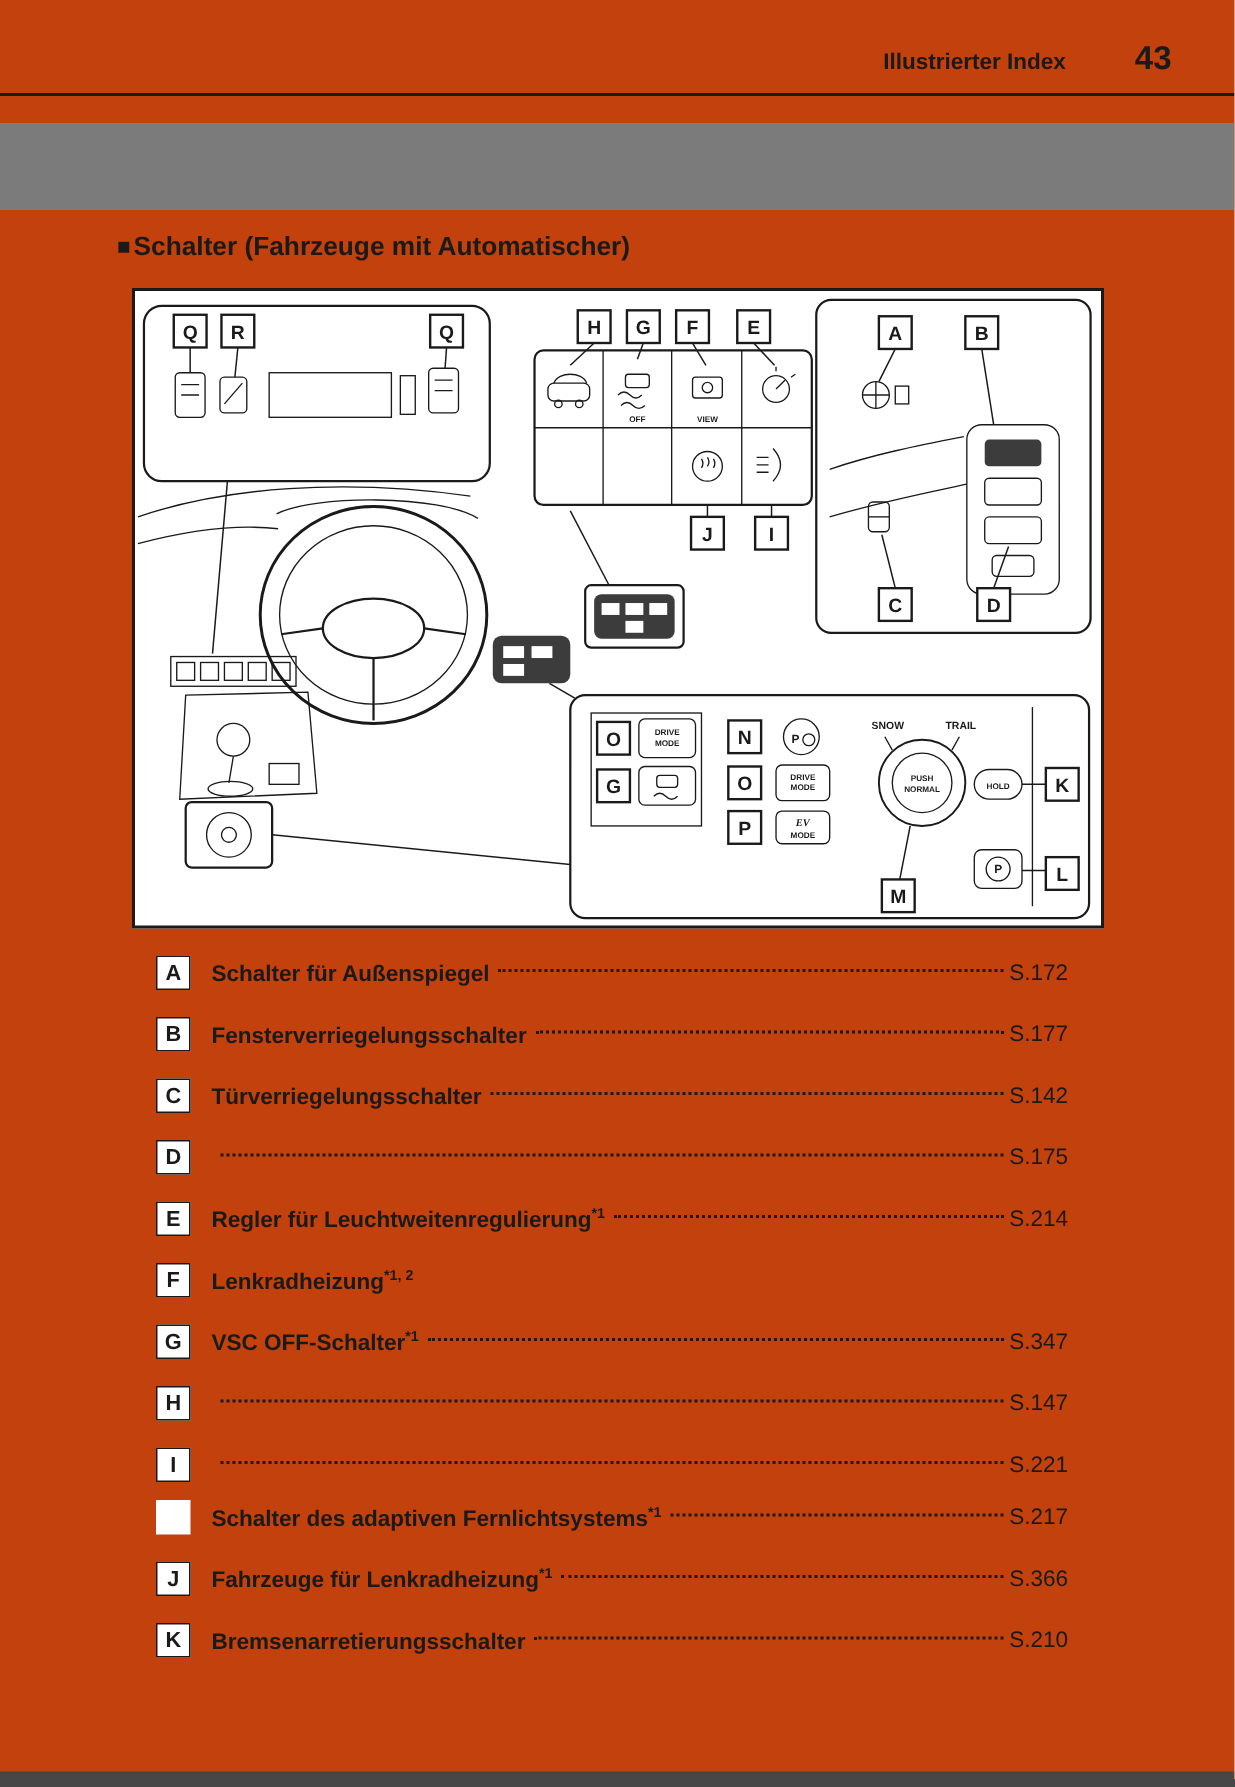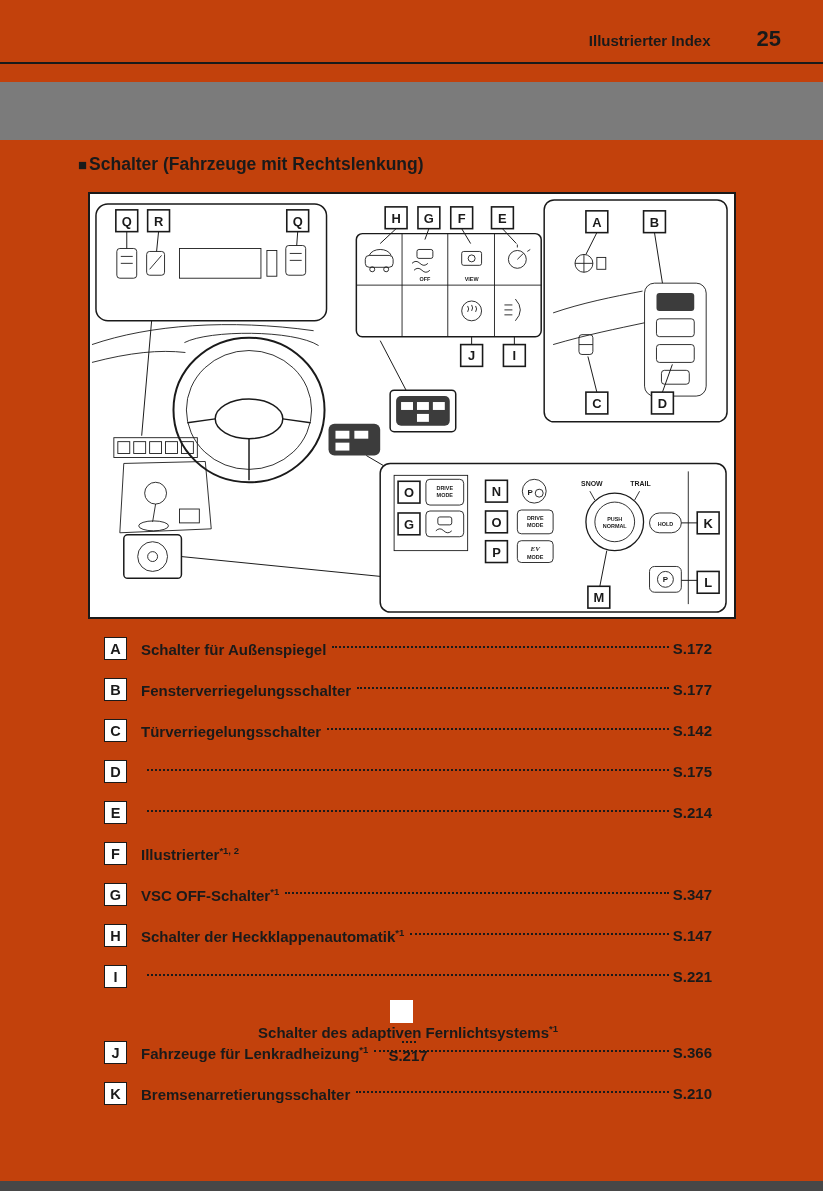--- a/index.html
+++ b/index.html
@@ -37,49 +37,49 @@
   .thin { fill:none; stroke:#1a1a1a; stroke-width:0.9; }
   .ln   { fill:none; stroke:#1a1a1a; stroke-width:1; }
   .dk   { fill:#3c3c3c; stroke:none; }
   .lbl  { font: bold 5.5px "Liberation Sans", sans-serif; text-anchor: middle; fill:#1a1a1a; }
   .lbl7 { font: bold 7px "Liberation Sans", sans-serif; text-anchor: middle; fill:#1a1a1a; }
   .lblp { font: bold 8px "Liberation Sans", sans-serif; text-anchor: middle; fill:#1a1a1a; }
   .lblev{ font: italic bold 7px "Liberation Serif", serif; text-anchor: middle; fill:#1a1a1a; }
   
   .index-list { margin: 18px 0 0 104px; width: 608px; }
   .index-row { display: flex; align-items: center; height: 23px; margin-bottom: 18px; }
-  .index-row.sub { margin-top: -6px; flex-direction: column; }
+  .index-row.sub { margin-top: -6px; }
   .letter {
     width: 23px; height: 23px; flex: 0 0 23px; border: 1.6px solid #1a1a1a;
     font-weight: bold; font-size: 14.5px; display:flex; align-items:center;
     justify-content:center; margin-right: 14px; background:#fff;
   }
   .letter:empty { border: none; }
   .item-text { font-weight: bold; font-size: 15px; white-space: nowrap; text-align: right; }
   .item-text sup { font-size: 9.5px; font-weight: bold; }
   .leader { flex: 1; border-bottom: 2.2px dotted #1a1a1a; margin: 0 4px 4px 6px; min-width: 14px; }
-  .page-ref { font-weight: bold; font-size: 15px; white-space: nowrap; }
+  .page-ref { font-weight: normal; font-size: 15px; white-space: nowrap; }
   
   .bottom-bar { position: absolute; left: 0; bottom: 0; width: 100%; height: 10px; background: #474747; }
 </style>
 </head>
 <body>
 
 <div class="page">
 
   <header class="page-header">
     <span class="header-section">Illustrierter Index</span>
-    <span class="header-page-number">25</span>
+    <span class="header-page-number">43</span>
   </header>
 
   <div class="chapter-banner"></div>
 
   <h1 class="section-title">
     <span class="square-marker">■</span>
-    <span>Schalter (Fahrzeuge mit Rechtslenkung)</span>
+    <span>Schalter (Fahrzeuge mit Automatischer)</span>
   </h1>
 
   <div class="diagram">
     <svg viewBox="0 0 648 427" width="644" height="423" preserveAspectRatio="none">
 
       <g>
         <path class="thin" d="M2,152 C60,132 140,126 225,138"></path>
         <path class="thin" d="M95,150 C120,137 205,137 230,153"></path>
         <path class="thin" d="M2,170 C40,160 70,157 96,160"></path>
       </g>
@@ -391,40 +391,40 @@
     </div>
 
     <div class="index-row">
       <span class="letter">D</span>
       <span class="leader"></span>
       <span class="page-ref">S.175</span>
     </div>
 
     <div class="index-row">
       <span class="letter">E</span>
+      <span class="item-text"><b>Regler für Leuchtweitenregulierung</b><sup>*1</sup></span>
       <span class="leader"></span>
       <span class="page-ref">S.214</span>
     </div>
 
     <div class="index-row no-leader">
       <span class="letter">F</span>
-      <span class="item-text"><b>Illustrierter</b><sup>*1, 2</sup></span>
+      <span class="item-text"><b>Lenkradheizung</b><sup>*1, 2</sup></span>
 
     </div>
 
     <div class="index-row">
       <span class="letter">G</span>
       <span class="item-text"><b>VSC OFF-Schalter</b><sup>*1</sup></span>
       <span class="leader"></span>
       <span class="page-ref">S.347</span>
     </div>
 
     <div class="index-row">
       <span class="letter">H</span>
-      <span class="item-text"><b>Schalter der Heckklappenautomatik</b><sup>*1</sup></span>
       <span class="leader"></span>
       <span class="page-ref">S.147</span>
     </div>
 
     <div class="index-row">
       <span class="letter">I</span>
       <span class="leader"></span>
       <span class="page-ref">S.221</span>
     </div>
 

